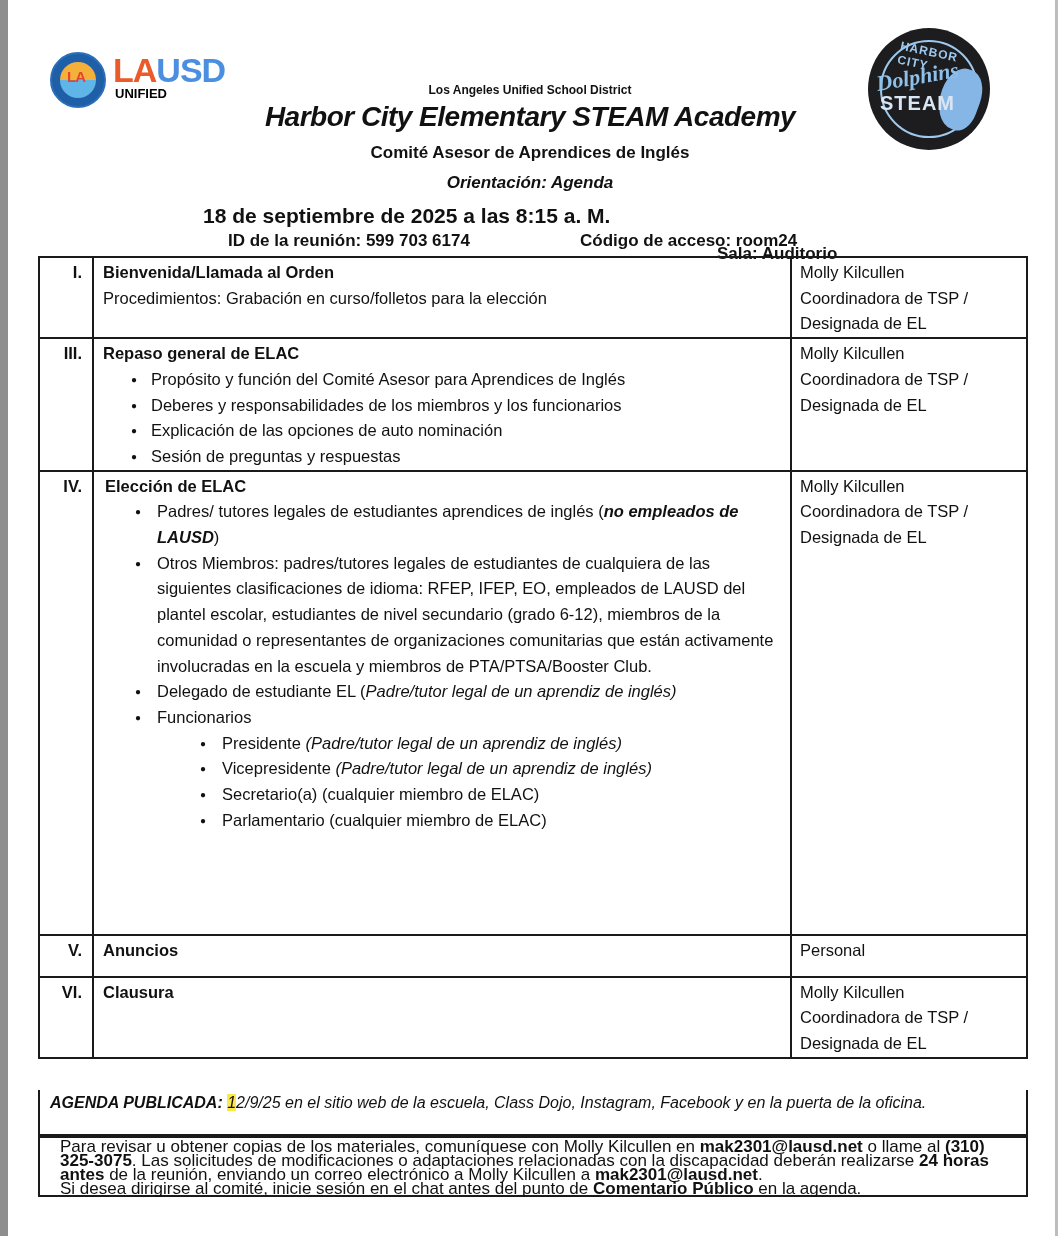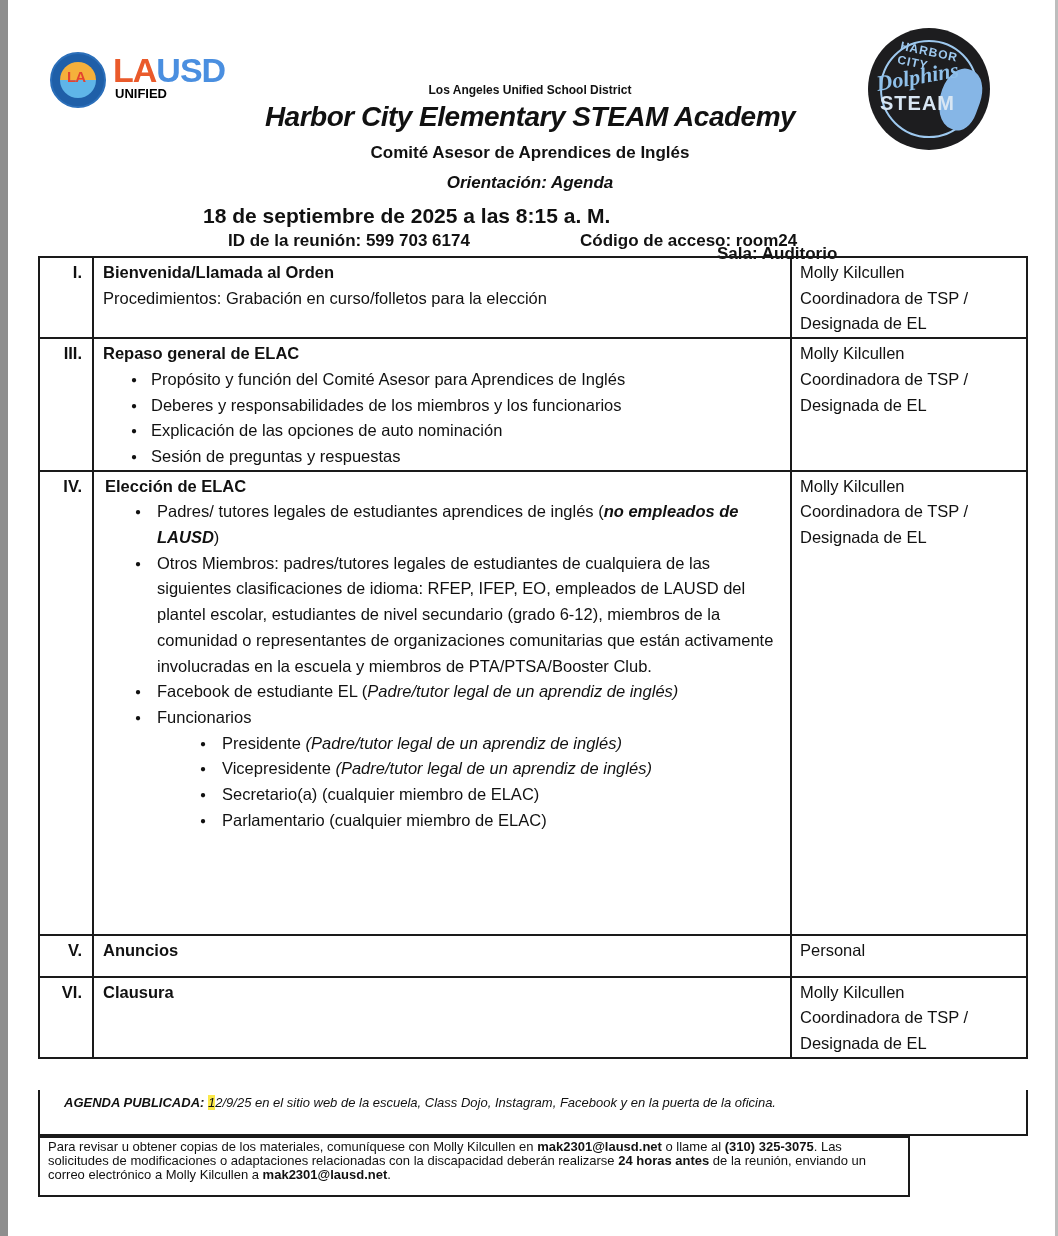--- a/index.html
+++ b/index.html
@@ -49,25 +49,25 @@
   ul.b1 > li::before { content: "\25CF"; position: absolute; left: 28px; top: 0; font-size: 10px; }
   ul.b1.wide > li { padding-left: 54px; }
   ul.b1.wide > li::before { left: 32px; }
   ul.b2 { list-style: none; margin: 0; padding: 0; }
   ul.b2 > li { position: relative; padding-left: 119px; }
   ul.b2 > li::before { content: "\25CF"; position: absolute; left: 97px; top: 0; font-size: 10px; }
   .it { font-style: italic; }
   .bi { font-style: italic; font-weight: bold; }
 
   .published { position: absolute; left: 38px; top: 1090px; width: 990px; height: 46px; border: 2px solid #1a1a1a; border-top: none;
-    padding: 2px 24px; font-style: italic; font-size: 13px; line-height: 22px; }
+    padding: 2px 10px; font-style: italic; font-size: 16px; line-height: 22px; }
   .published .pub-label { font-weight: bold; }
   .published .hl { background: #fbe94a; }
-  .footer-note { position: absolute; left: 38px; top: 1136px; width: 872px; height: 61px; border: 2px solid #1a1a1a;
-    padding: 2px 8px; font-size: 13px; line-height: 14px; }
+  .footer-note { position: absolute; left: 38px; top: 1136px; width: 990px; height: 61px; border: 2px solid #1a1a1a;
+    padding: 2px 20px; font-size: 17px; line-height: 14px; }
   .footer-note b { font-weight: bold; }
 </style>
 </head>
 <body>
 
 <div class="left-gutter"></div>
 <div class="right-gutter"></div>
 
 <div class="logo-lausd">
   <div class="logo-seal">
@@ -129,21 +129,21 @@
       <div>Designada de EL</div>
     </td>
   </tr>
   <tr style="height:464px">
     <td class="col-num">IV.</td>
     <td class="col-topic">
       <div class="topic-title" style="padding-left:2px">Elección de ELAC</div>
       <ul class="b1 wide">
         <li><span>Padres/ tutores legales de estudiantes aprendices de inglés (</span><span class="bi">no empleados de LAUSD</span><span>)</span></li>
         <li><span>Otros Miembros: padres/tutores legales de estudiantes de cualquiera de las siguientes clasificaciones de idioma: RFEP, IFEP, EO, empleados de LAUSD del plantel escolar, estudiantes de nivel secundario (grado 6-12), miembros de la comunidad o representantes de organizaciones comunitarias que están activamente involucradas en la escuela y miembros de PTA/PTSA/Booster Club.</span></li>
-        <li><span>Facebook de estudiante EL (</span><span class="it">Padre/tutor legal de un aprendiz de inglés)</span></li>
+        <li><span>Delegado de estudiante EL (</span><span class="it">Padre/tutor legal de un aprendiz de inglés)</span></li>
         <li><span>Funcionarios</span></li>
       </ul>
       <ul class="b2">
         <li><span>Presidente </span><span class="it">(Padre/tutor legal de un aprendiz de inglés)</span></li>
         <li><span>Vicepresidente </span><span class="it">(Padre/tutor legal de un aprendiz de inglés)</span></li>
         <li><span>Secretario(a) (cualquier miembro de ELAC)</span></li>
         <li><span>Parlamentario (cualquier miembro de ELAC)</span></li>
       </ul>
     </td>
     <td class="col-owner">
@@ -175,13 +175,14 @@
 </tbody>
   </table>
 
 <div class="published">
   <span class="pub-label">AGENDA PUBLICADA:</span>
   <span class="hl">1</span><span>2/9/25 en el sitio web de la escuela, Class Dojo, Instagram, Facebook y en la puerta de la oficina.</span>
 </div>
 
 <div class="footer-note">
   <div><span>Para revisar u obtener copias de los materiales, comuníquese con Molly Kilcullen en </span><b>mak2301@lausd.net</b><span> o llame al </span><b>(310) 325-3075</b><span>. Las solicitudes de modificaciones o adaptaciones relacionadas con la discapacidad deberán realizarse </span><b>24 horas antes</b><span> de la reunión, enviando un correo electrónico a Molly Kilcullen a </span><b>mak2301@lausd.net</b><span>.</span></div>
+  <div><span>Si desea dirigirse al comité, inicie sesión en el chat antes del punto de </span><b>Comentario Público</b><span> en la agenda.</span></div>
 </div>
 
 </body></html>

